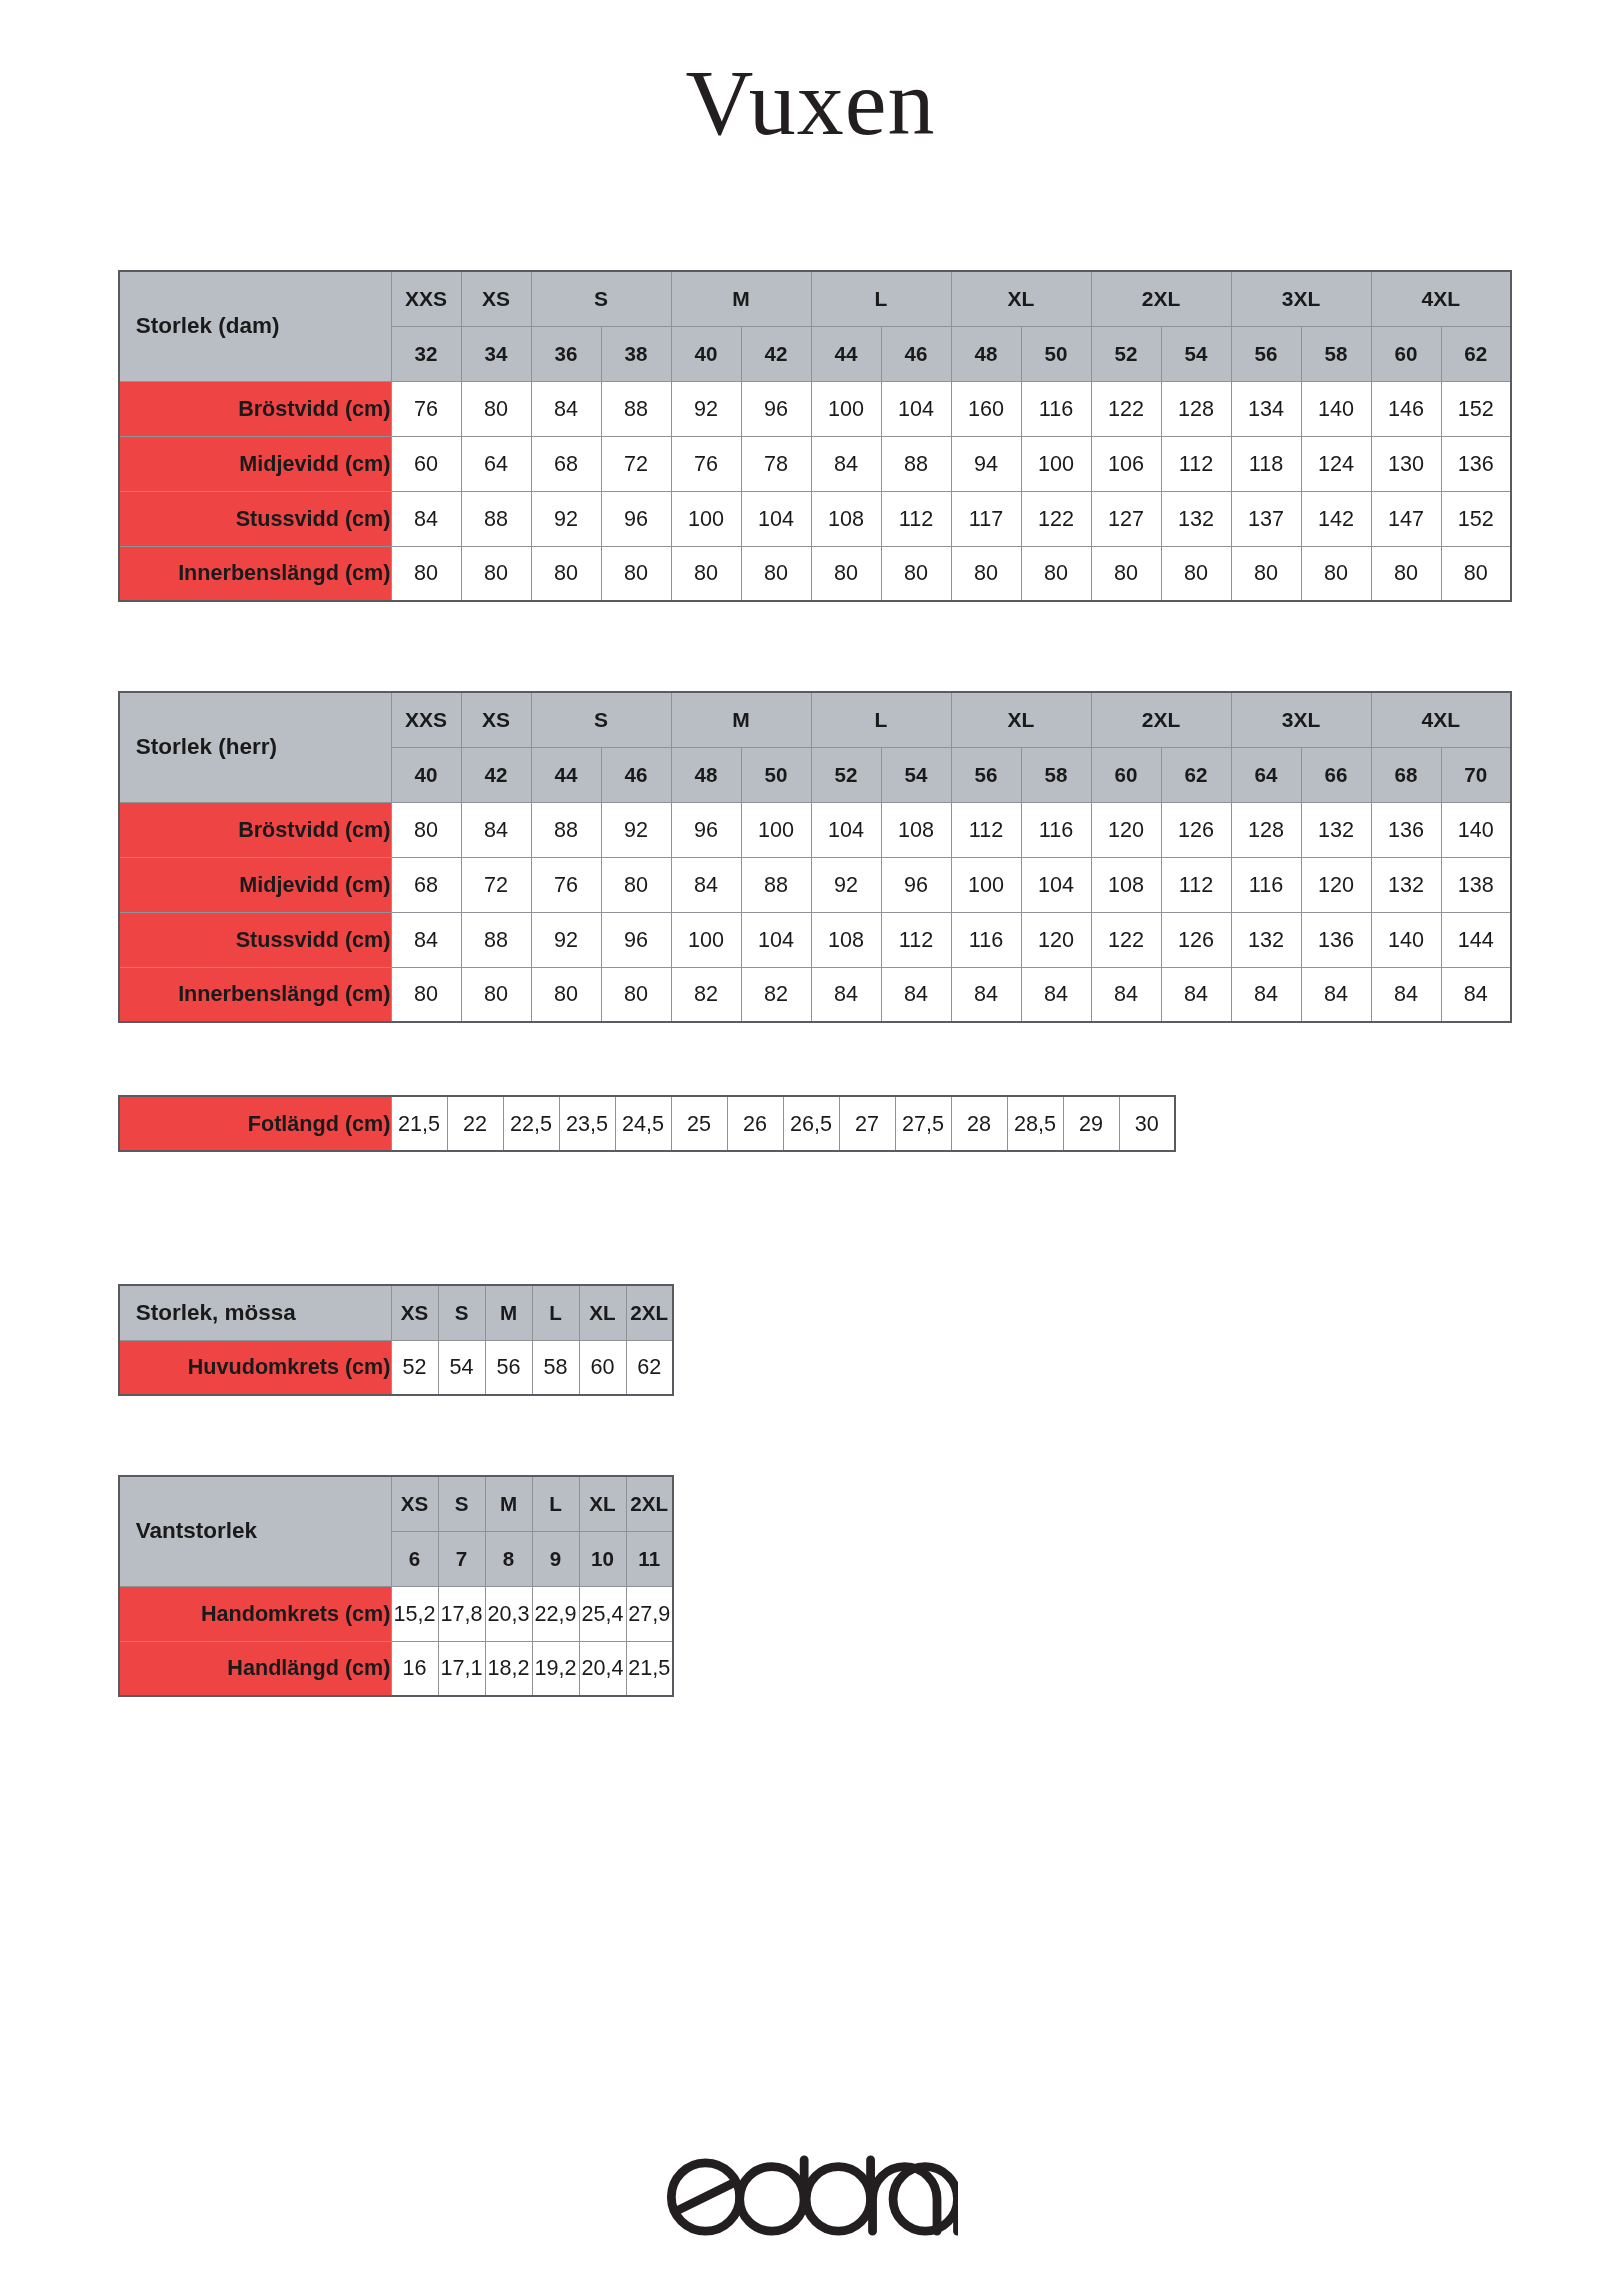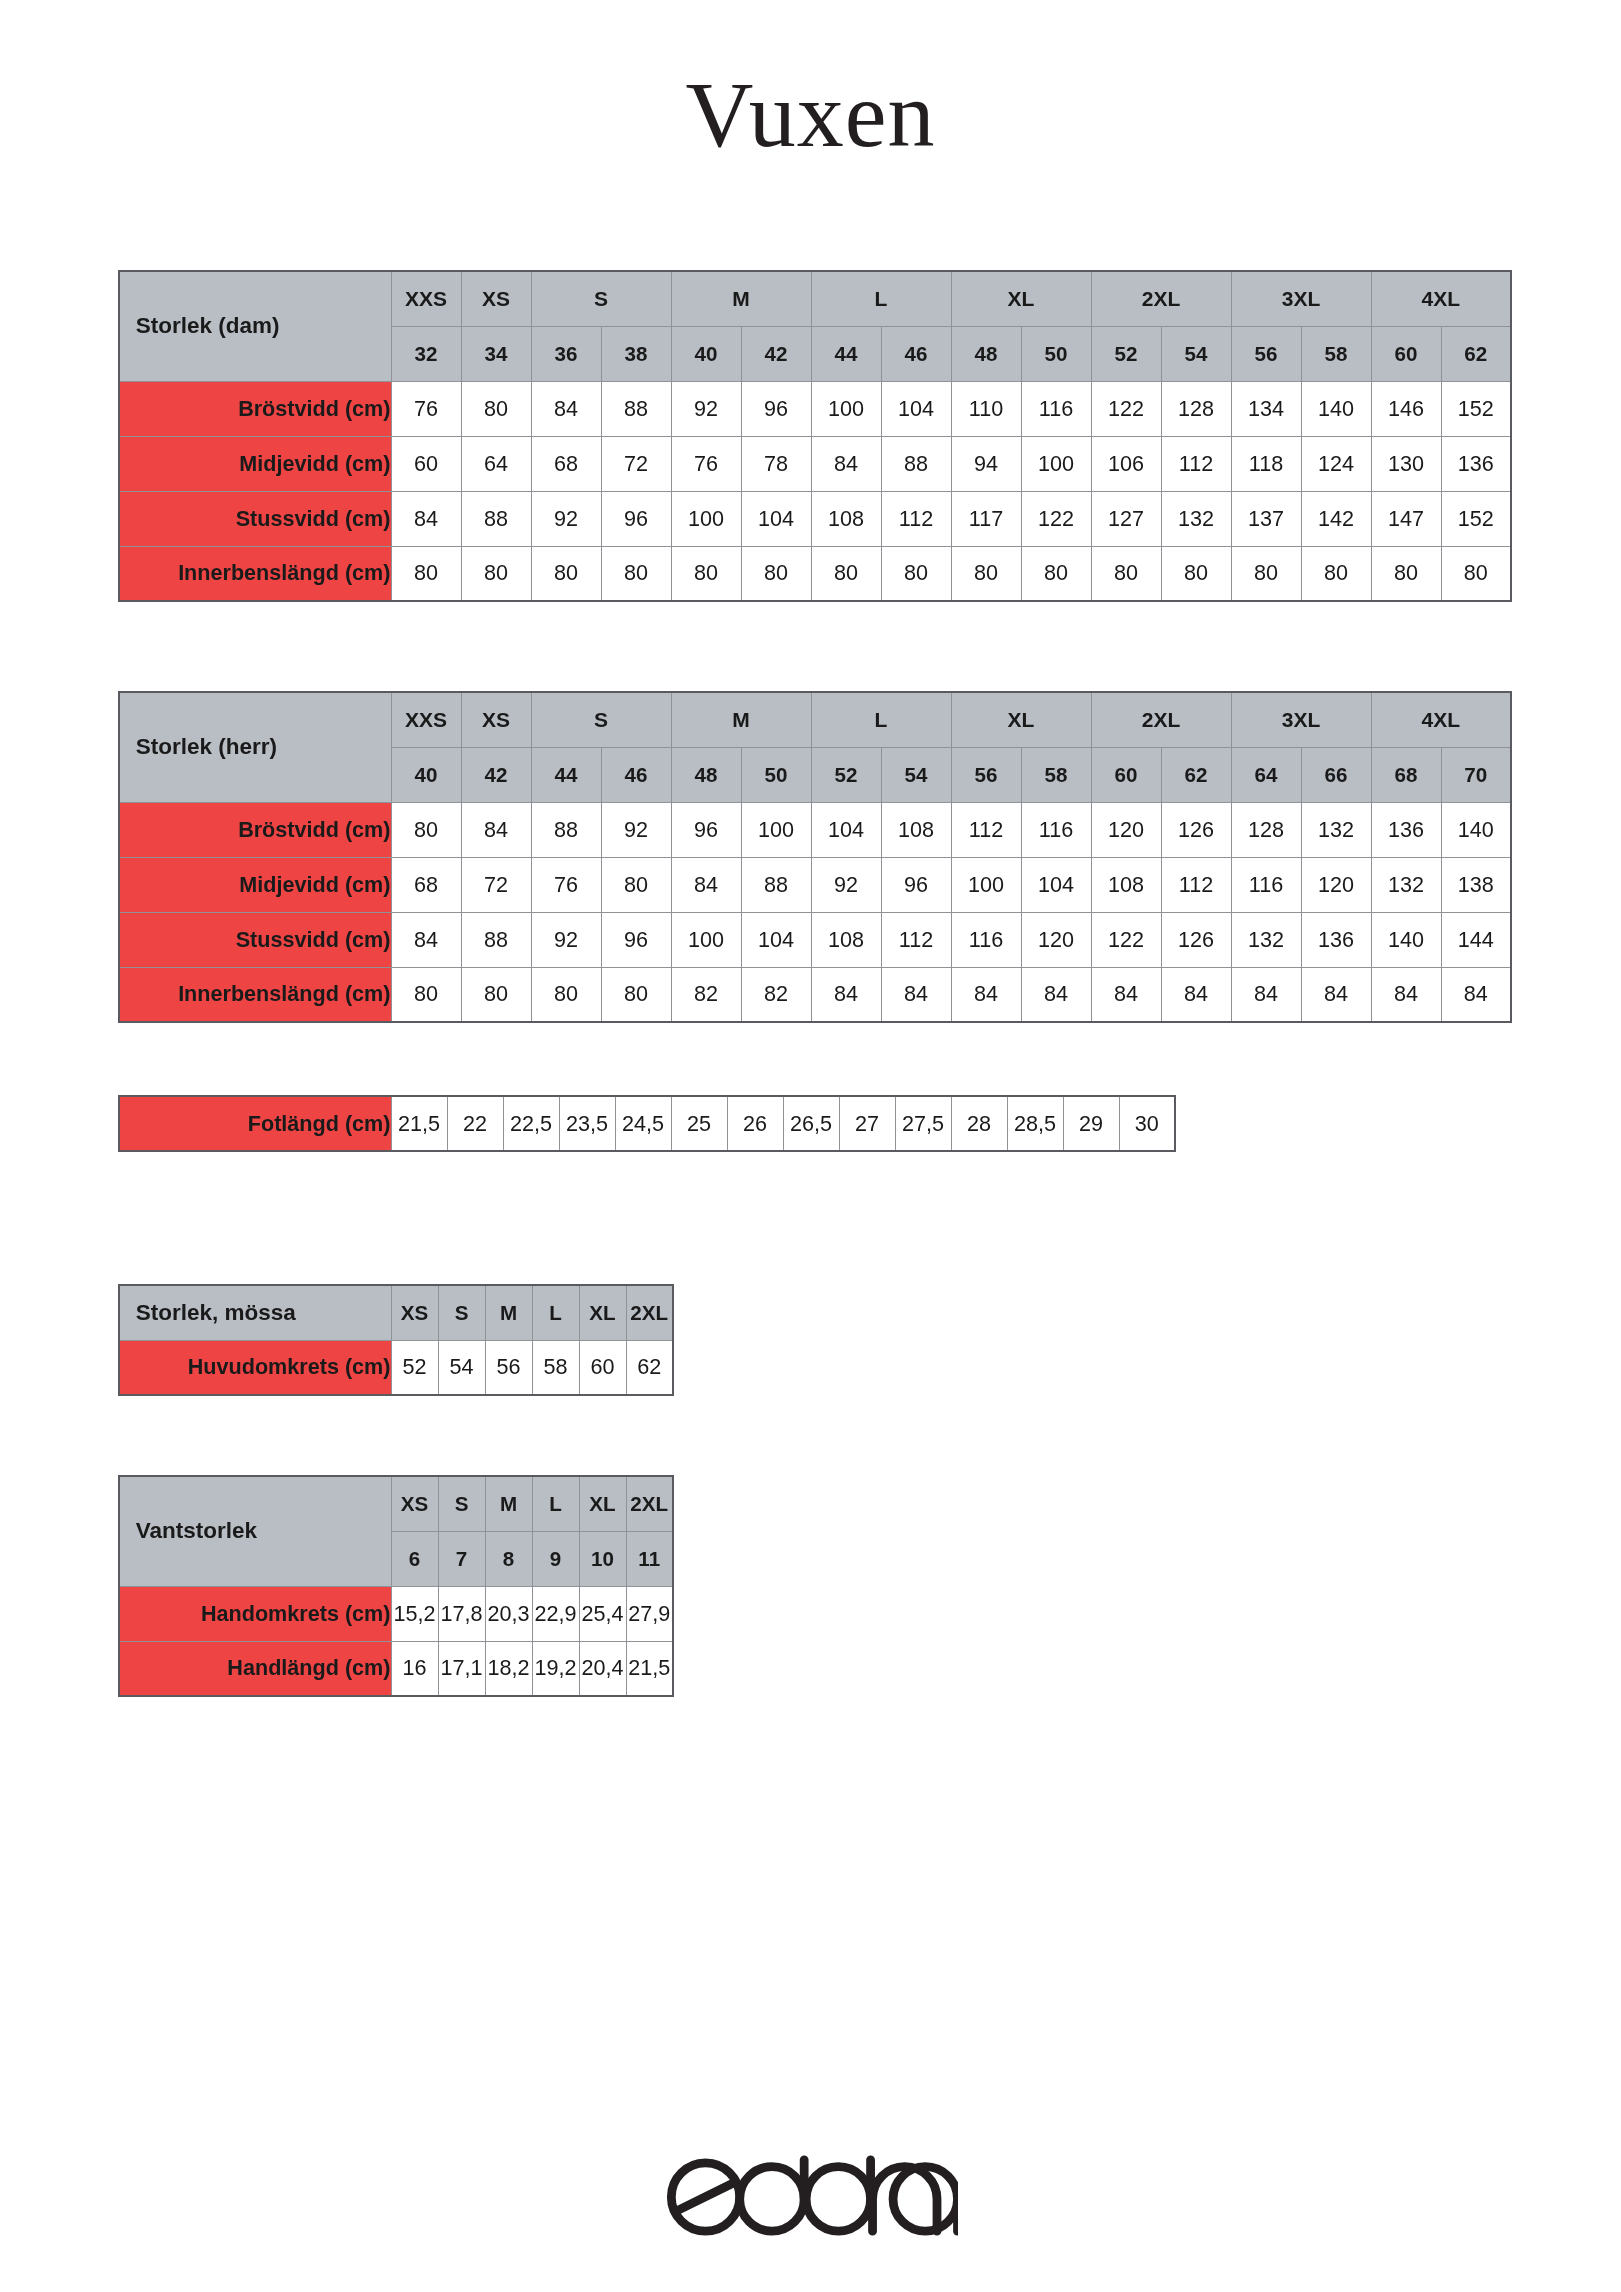--- a/index.html
+++ b/index.html
@@ -14,21 +14,21 @@
     font-family: "Liberation Sans", sans-serif;
     color: #1a1a1a;
     position: relative;
     overflow: hidden;
   }
 
   .page {
     width: 1621px;
     height: 2293px;
     position: relative;
-    padding: 16px;
+    padding: 4px;
   }
 
   
   .page-title {
     text-align: center;
     font-family: "Liberation Serif", "DejaVu Serif", serif;
     font-size: 94px;
     font-weight: 400;
     letter-spacing: 1px;
     color: #231f20;
@@ -170,21 +170,21 @@
           <tr>
             <td class="rowlabel">Bröstvidd (cm)</td>
             <td class="val">76</td>
             <td class="val">80</td>
             <td class="val">84</td>
             <td class="val">88</td>
             <td class="val">92</td>
             <td class="val">96</td>
             <td class="val">100</td>
             <td class="val">104</td>
-            <td class="val">110</td>
+            <td class="val">160</td>
             <td class="val">116</td>
             <td class="val">122</td>
             <td class="val">128</td>
             <td class="val">134</td>
             <td class="val">140</td>
             <td class="val">146</td>
             <td class="val">152</td>
           </tr>
           <tr>
             <td class="rowlabel">Midjevidd (cm)</td>

